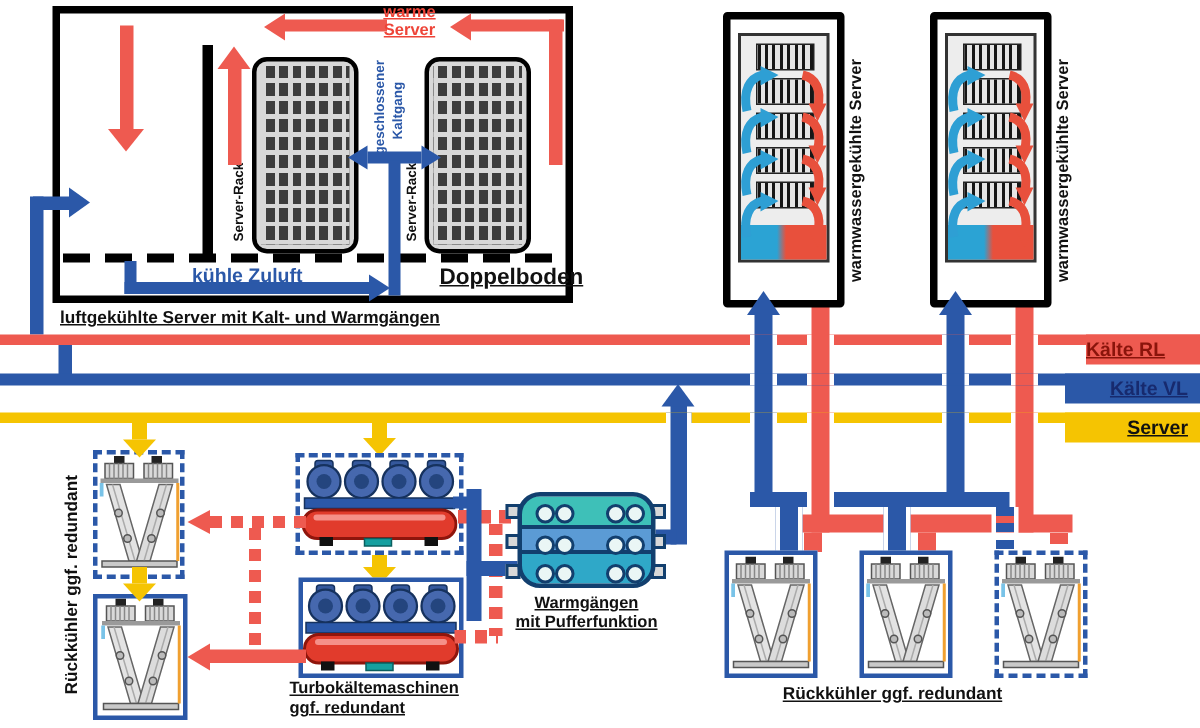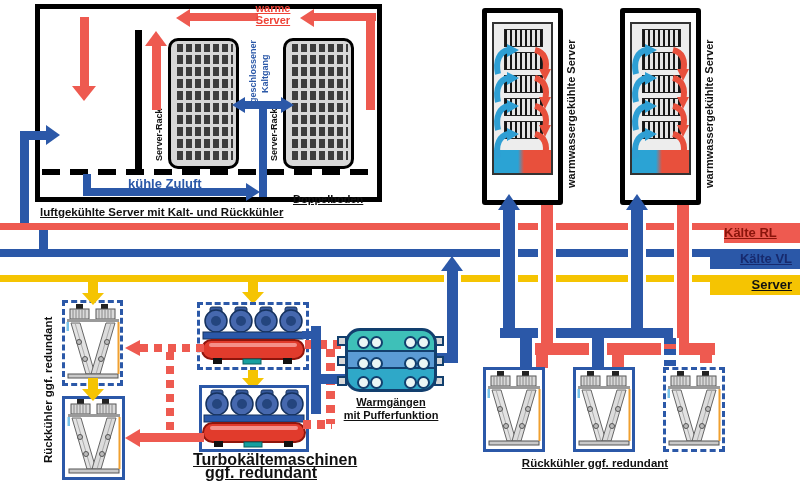--- a/index.html
+++ b/index.html
@@ -144,40 +144,40 @@
   <div class="vtext abs" style="left:260px;top:44px;width:12px;height:60px;font-size:9px;color:#2b58a8">Kaltgang</div>
   <div class="abs seg-blue" style="left:245px;top:101px;width:36px;height:8px"></div>
   <div class="tri" style="left:232px;top:97px;border-top:8px solid transparent;border-bottom:8px solid transparent;border-right:13px solid #2b58a8"></div>
   <div class="tri" style="left:281px;top:97px;border-top:8px solid transparent;border-bottom:8px solid transparent;border-left:13px solid #2b58a8"></div>
   <div class="abs seg-blue" style="left:259px;top:107px;width:8px;height:90px"></div>
 
   <div class="abs seg-blue" style="left:83px;top:174px;width:8px;height:22px"></div>
   <div class="abs seg-blue" style="left:83px;top:188px;width:163px;height:8px"></div>
   <div class="tri" style="left:246px;top:183px;border-top:9px solid transparent;border-bottom:9px solid transparent;border-left:14px solid #2b58a8"></div>
   <div class="abs b" style="left:128px;top:176px;font-size:13px;color:#2b58a8">kühle Zuluft</div>
-  <div class="abs b" style="left:293px;top:193px;font-size:11px">Doppelboden</div>
+  <div class="abs b" style="left:293px;top:176px;font-size:15px">Doppelboden</div>
 
   <div class="abs seg-red" style="left:80px;top:17px;width:9px;height:69px"></div>
   <div class="tri" style="left:72px;top:86px;border-left:12px solid transparent;border-right:12px solid transparent;border-top:15px solid #ee5a50"></div>
   <div class="tri" style="left:176px;top:9px;border-top:9px solid transparent;border-bottom:9px solid transparent;border-right:14px solid #ee5a50"></div>
   <div class="abs seg-red" style="left:190px;top:13px;width:68px;height:8px"></div>
   <div class="tri" style="left:145px;top:31px;border-left:11px solid transparent;border-right:11px solid transparent;border-bottom:15px solid #ee5a50"></div>
   <div class="abs seg-red" style="left:152px;top:45px;width:9px;height:65px"></div>
   <div class="tri" style="left:300px;top:9px;border-top:9px solid transparent;border-bottom:9px solid transparent;border-right:14px solid #ee5a50"></div>
   <div class="abs seg-red" style="left:314px;top:13px;width:62px;height:8px"></div>
   <div class="abs seg-red" style="left:366px;top:13px;width:9px;height:97px"></div>
   <div class="abs b" style="left:245px;top:2px;width:56px;text-align:center;font-size:11px;color:#ee4438;line-height:12px">
     <span>warme</span><br>
     <span>Server</span>
   </div>
 
   <div class="abs seg-blue" style="left:22px;top:131px;width:24px;height:9px"></div>
   <div class="tri" style="left:46px;top:125px;border-top:10px solid transparent;border-bottom:10px solid transparent;border-left:14px solid #2b58a8"></div>
 
-  <div class="abs b" style="left:40px;top:206px;font-size:11.5px">luftgekühlte Server mit Kalt- und Rückkühler</div>
+  <div class="abs b" style="left:40px;top:206px;font-size:11.5px">luftgekühlte Server mit Kalt- und Warmgängen</div>
 
   <div class="abs" style="left:482px;top:8px;width:81px;height:197px;border:5px solid #000;border-radius:3px;box-sizing:border-box;background:#fff"></div>
   <div class="abs" style="left:492px;top:22px;width:61px;height:153px;border:2px solid #333;box-sizing:border-box;background:#ededed"></div>
   <div class="fin" style="left:504px;top:29px"></div>
   <div class="fin" style="left:504px;top:52px"></div>
   <div class="fin" style="left:504px;top:75px"></div>
   <div class="fin" style="left:504px;top:98px"></div>
   <div class="fin" style="left:504px;top:121px"></div>
   <div class="abs" style="left:494px;top:150px;width:24px;height:23px;background:#2ba3d4"></div>
   <div class="abs" style="left:518px;top:150px;width:6px;height:23px;background:linear-gradient(90deg,#2ba3d4,#e8503c)"></div>
@@ -253,21 +253,21 @@
   <div class="tri" style="left:242px;top:378px;border-left:11px solid transparent;border-right:11px solid transparent;border-top:12px solid #f5c402"></div>
 
   <div class="abs" style="left:197px;top:302px;width:112px;height:68px;border:3px dashed #2b58a8;box-sizing:border-box;background:#fff"></div>
   <svg class="abs" style="left:201px;top:306px" width="104" height="60">
       <use href="#machine"></use>
     </svg>
   <div class="abs" style="left:199px;top:385px;width:110px;height:67px;border:3px solid #2b58a8;box-sizing:border-box;background:#fff"></div>
   <svg class="abs" style="left:202px;top:389px" width="104" height="60">
       <use href="#machine"></use>
     </svg>
-  <div class="abs b" style="left:193px;top:453px;width:124px;text-align:right;font-size:16px;line-height:13px">
+  <div class="abs b" style="left:193px;top:453px;width:124px;text-align:left;font-size:11px;line-height:13px">
     <span>Turbokältemaschinen</span><br>
     <span>ggf. redundant</span>
   </div>
 
   <div class="abs dashh-red" style="left:140px;top:344px;width:64px;height:8px"></div>
   <div class="tri" style="left:125px;top:340px;border-top:8px solid transparent;border-bottom:8px solid transparent;border-right:15px solid #ee5a50"></div>
   <div class="abs dashv-red" style="left:166px;top:352px;width:8px;height:82px"></div>
   <div class="abs seg-red" style="left:140px;top:433px;width:64px;height:9px"></div>
   <div class="tri" style="left:125px;top:429px;border-top:9px solid transparent;border-bottom:9px solid transparent;border-right:15px solid #ee5a50"></div>
 

